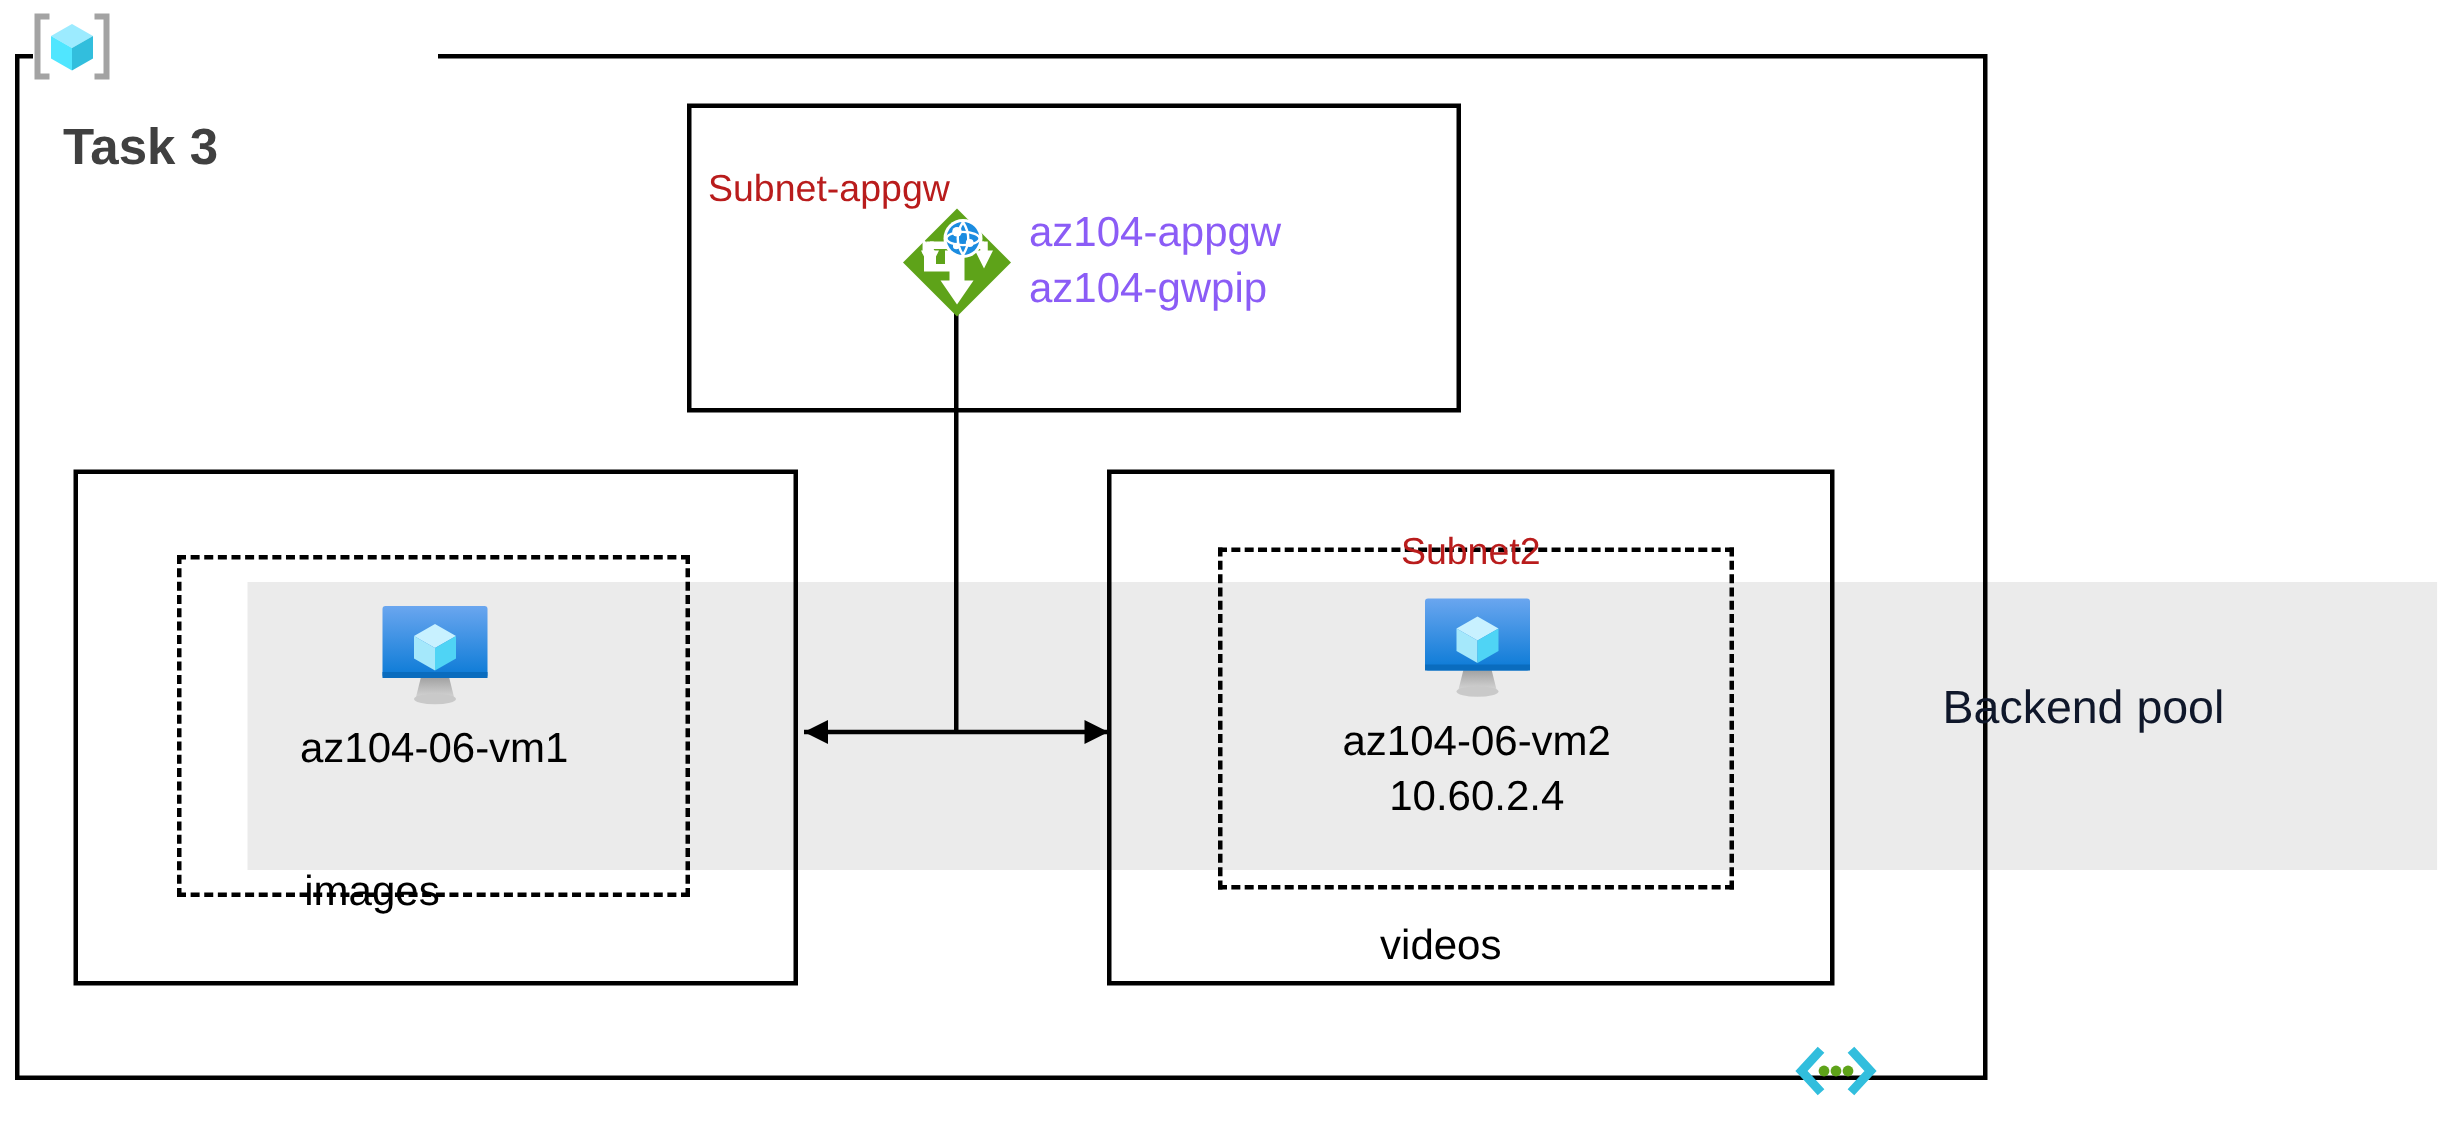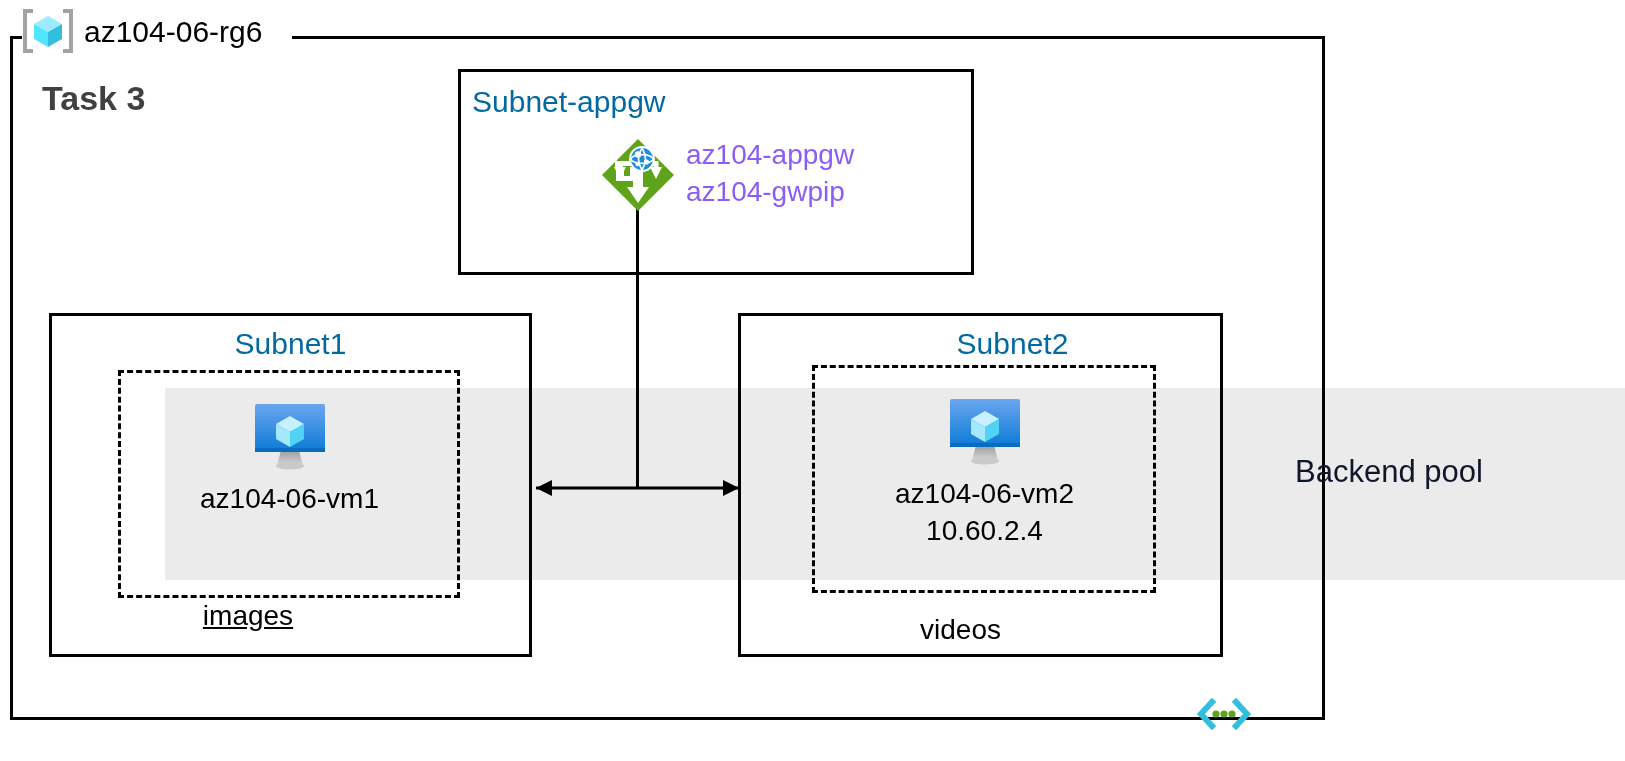--- a/index.html
+++ b/index.html
@@ -99,42 +99,43 @@
   
   .box {
     position: absolute;
     border: 3px solid #000000;
     box-sizing: border-box;
     background: transparent;
     z-index: 3;
   }
   .box-title {
     position: absolute;
-    font-size: 30px;
+    font-size: 25px;
     line-height: 36px;
-    color: #0369a1;
+    color: #b91c1c;
     white-space: nowrap;
     text-align: center;
     z-index: 6;
+    margin-top: 24px;
   }
 
   
   #subnet-appgw-box {
     left: 458px; top: 69px; width: 516px; height: 206px;
     background: #ffffff;
   }
   #subnet-appgw-title { left: 472px; top: 84px; text-align: left; }
 
   
   #subnet1-box { left: 49px; top: 313px; width: 483px; height: 344px; }
   #subnet1-title { left: 49px; top: 326px; width: 483px; }
 
   
   #subnet2-box { left: 738px; top: 313px; width: 485px; height: 344px; }
-  #subnet2-title { left: 738px; top: 326px; width: 485px; padding-left: 32px; }
+  #subnet2-title { left: 738px; top: 326px; width: 485px; }
 
   
   .dashed-box {
     position: absolute;
     border: 3px dashed #000000;
     box-sizing: border-box;
     background: transparent;
     z-index: 4;
   }
   #vm1-dashed { left: 118px; top: 370px; width: 342px; height: 228px; }
@@ -165,21 +166,21 @@
   
   .subnet-footer {
     position: absolute;
     font-size: 28px;
     line-height: 36px;
     color: #000000;
     text-align: center;
     z-index: 6;
     white-space: nowrap;
   }
-  #subnet1-footer { left: 49px; top: 598px; width: 398px; text-decoration: underline; }
+  #subnet1-footer { left: 49px; top: 576px; width: 398px; }
   #subnet2-footer { left: 738px; top: 612px; width: 445px; }
 
   
   #appgw-node {
     position: absolute;
     left: 600px;
     top: 137px;
     z-index: 6;
   }
   .appgw-icon {
@@ -239,21 +240,20 @@
   <div class="rg-header-mask"></div>
 
   <svg class="rg-icon" viewBox="0 0 52 46">
     <path d="M11 3 L3 3 L3 43 L11 43" fill="none" stroke="#a3a3a3" stroke-width="4"></path>
     <path d="M41 3 L49 3 L49 43 L41 43" fill="none" stroke="#a3a3a3" stroke-width="4"></path>
     <polygon points="26,8 40,16 26,24 12,16" fill="#9cebff"></polygon>
     <polygon points="12,16 26,24 26,39 12,31" fill="#50e6ff"></polygon>
     <polygon points="40,16 40,31 26,39 26,24" fill="#32bedd"></polygon>
   </svg>
 
-  <div class="rg-title">az104-06-rg6</div>
 
   <div class="task-label">Task 3</div>
 
   <div class="box" id="subnet-appgw-box"></div>
   <div class="box-title" id="subnet-appgw-title">Subnet-appgw</div>
 
   <div id="appgw-node">
 
     <svg class="appgw-icon" viewBox="0 0 76 76">
       <polygon points="38,2 74,38 38,74 2,38" fill="#5ea319"></polygon>
@@ -284,21 +284,20 @@
 
     <div class="appgw-labels">
       <div>az104-appgw</div>
       <div>az104-gwpip</div>
     </div>
   </div>
 
   <div class="vline" id="appgw-vline"></div>
 
   <div class="box" id="subnet1-box"></div>
-  <div class="box-title" id="subnet1-title">Subnet1</div>
 
   <div class="dashed-box" id="vm1-dashed"></div>
 
   <div class="vm-block" id="vm1-block">
     <svg class="vm-icon" viewBox="0 0 78 72">
       <defs>
         <linearGradient id="vmScreen1" x1="0" y1="0" x2="0" y2="1">
           <stop offset="0%" stop-color="#6aa6ef"></stop>
           <stop offset="100%" stop-color="#0a7ad6"></stop>
         </linearGradient>

